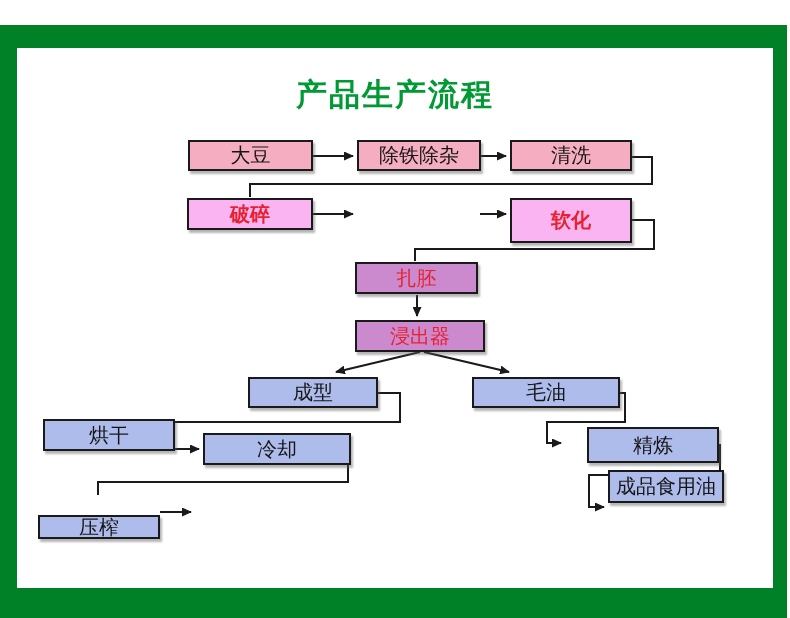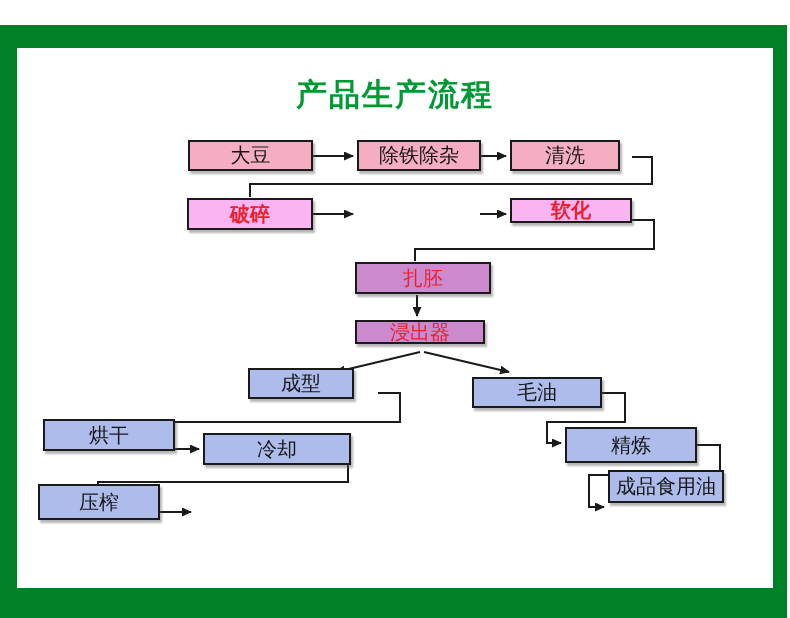--- a/index.html
+++ b/index.html
@@ -66,31 +66,31 @@
     <line x1="175" y1="449" x2="199" y2="449" marker-end="url(#arrow)"></line>
     <polyline points="327,450 348,450 348,482 98,482 98,495"></polyline>
     <line x1="160" y1="512" x2="191" y2="512" marker-end="url(#arrow)"></line>
 
     <polyline points="602,393 625,393 625,422 547,422 547,443 561,443" marker-end="url(#arrow)"></polyline>
     <polyline points="697,445 720,445 720,475 589,475 589,507 604,507" marker-end="url(#arrow)"></polyline>
   </svg>
 
   <div class="node pink" style="left:188px; top:140px; width:125px; height:31px">大豆</div>
   <div class="node pink" style="left:357px; top:140px; width:124px; height:31px">除铁除杂</div>
-  <div class="node pink" style="left:510px; top:140px; width:110px; height:31px">清洗</div>
+  <div class="node pink" style="left:510px; top:140px; width:122px; height:31px">清洗</div>
 
   <div class="node magenta" style="left:187px; top:198px; width:126px; height:32px">破碎</div>
-  <div class="node magenta" style="left:510px; top:198px; width:122px; height:25px">软化</div>
+  <div class="node magenta" style="left:510px; top:198px; width:122px; height:45px">软化</div>
 
-  <div class="node purple" style="left:355px; top:262px; width:136px; height:32px">扎胚</div>
-  <div class="node purple" style="left:355px; top:320px; width:130px; height:24px">浸出器</div>
+  <div class="node purple" style="left:355px; top:262px; width:123px; height:32px">扎胚</div>
+  <div class="node purple" style="left:355px; top:320px; width:130px; height:32px">浸出器</div>
 
-  <div class="node blue" style="left:248px; top:368px; width:106px; height:31px">成型</div>
-  <div class="node blue" style="left:472px; top:377px; width:130px; height:31px">毛油</div>
+  <div class="node blue" style="left:248px; top:377px; width:130px; height:31px">成型</div>
+  <div class="node blue" style="left:472px; top:377px; width:148px; height:31px">毛油</div>
 
   <div class="node blue" style="left:43px; top:419px; width:132px; height:32px">烘干</div>
   <div class="node blue" style="left:203px; top:433px; width:148px; height:32px">冷却</div>
-  <div class="node blue" style="left:565px; top:427px; width:132px; height:36px">精炼</div>
+  <div class="node blue" style="left:587px; top:427px; width:132px; height:36px">精炼</div>
 
-  <div class="node blue" style="left:38px; top:484px; width:122px; height:36px">压榨</div>
+  <div class="node blue" style="left:38px; top:515px; width:122px; height:24px">压榨</div>
   <div class="node blue" style="left:608px; top:470px; width:116px; height:33px">成品食用油</div>
 
 </div>
 
 </body></html>

